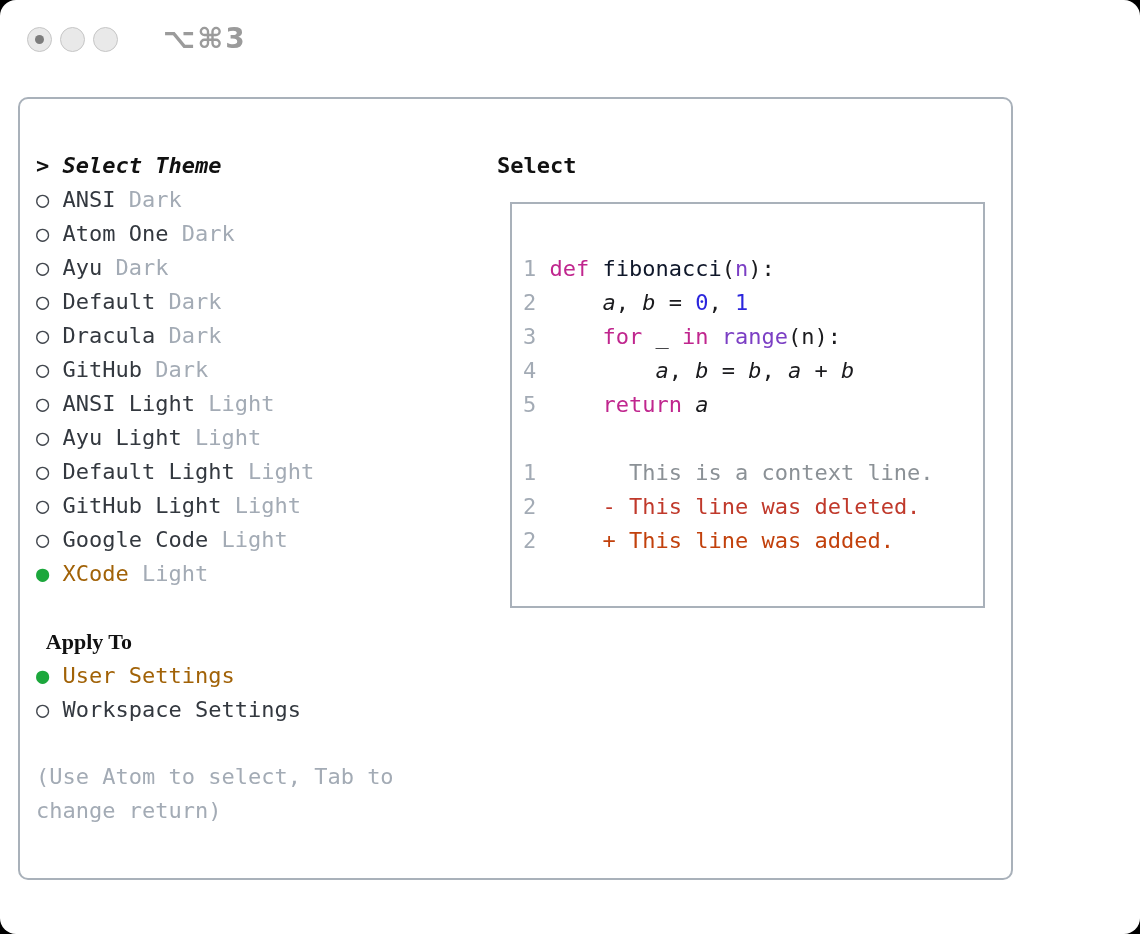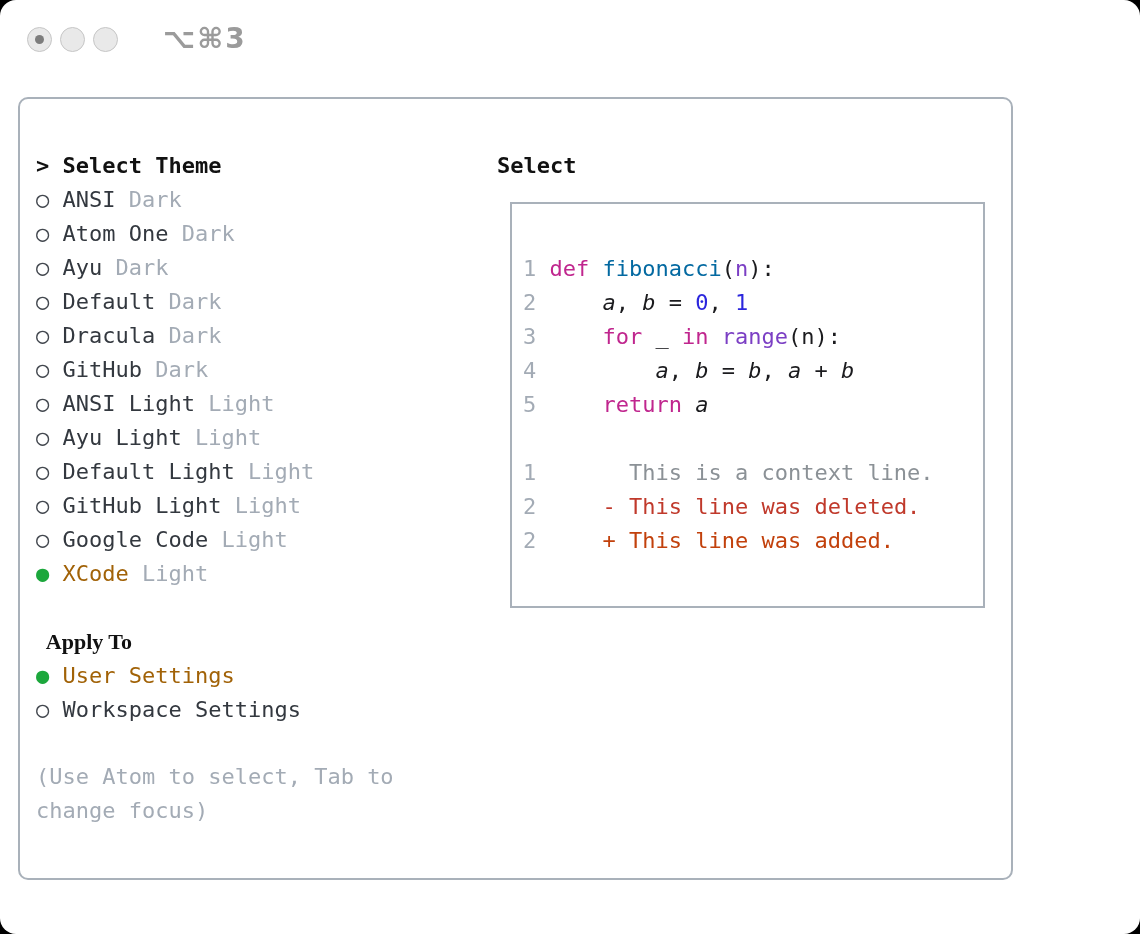--- a/index.html
+++ b/index.html
@@ -43,21 +43,21 @@
   }
   
   .theme-list{
     position:absolute;left:36px;top:149px;
     font-size:22px;line-height:34px;
     white-space:pre;color:#33383f;
   }
   .row{height:34px;}
   .row .marker{color:#43484f;}
   .row.header .marker{color:#111;font-weight:bold;}
-  .row.header .name{font-weight:bold;color:#111;}
+  .row.header .name{font-weight:bold;color:#111;font-style:italic;}
   .row.selected .marker{color:#1ca73c;}
   .row.selected .name{color:#a16207;}
   .row .variant{color:#a3abb5;}
   .row.section-title{font-weight:bold;color:#111;font-family:Liberation Serif, serif;}
   .help{
     position:absolute;left:36px;top:760px;
     font-size:22px;line-height:34px;
     color:#a3abb5;white-space:pre;
   }
   
@@ -71,21 +71,21 @@
     border:2px solid #a9b1ba;box-sizing:border-box;
     background:#fff;overflow:hidden;
   }
   .code{
     position:absolute;left:11px;top:48px;
     font-size:22px;line-height:34px;white-space:pre;
   }
   .code .line{height:34px;}
   .code .lineno{color:#a3abb5;}
   .tok-kw{color:#c0268e;}
-  .tok-fn{color:#0369a1;}
+  .tok-fn{color:#0f172a;}
   .tok-ty{color:#7b3fc4;}
   .tok-nu{color:#2b26dd;}
   .tok-pl{color:#1b1b1e;}
   .tok-ctx{color:#8b9196;}
   .tok-del{color:#c0392b;}
   .tok-add{color:#c2410c;}
   .ital{font-style:italic;}
 </style>
 </head>
 <body>
@@ -98,21 +98,21 @@
       </div>
     <div class="tl"></div>
     <div class="tl"></div>
   </div>
   <div class="hotkey">⌥⌘3</div>
 
   <div class="panel"></div>
 
   <div class="theme-list" id="theme-list"><div class="row header"><span class="marker ">&gt;</span><span> </span><span class="name">Select Theme</span></div><div class="row "><span class="marker ">○</span><span> </span><span class="name">ANSI</span><span> </span><span class="variant">Dark</span></div><div class="row "><span class="marker ">○</span><span> </span><span class="name">Atom One</span><span> </span><span class="variant">Dark</span></div><div class="row "><span class="marker ">○</span><span> </span><span class="name">Ayu</span><span> </span><span class="variant">Dark</span></div><div class="row "><span class="marker ">○</span><span> </span><span class="name">Default</span><span> </span><span class="variant">Dark</span></div><div class="row "><span class="marker ">○</span><span> </span><span class="name">Dracula</span><span> </span><span class="variant">Dark</span></div><div class="row "><span class="marker ">○</span><span> </span><span class="name">GitHub</span><span> </span><span class="variant">Dark</span></div><div class="row "><span class="marker ">○</span><span> </span><span class="name">ANSI Light</span><span> </span><span class="variant">Light</span></div><div class="row "><span class="marker ">○</span><span> </span><span class="name">Ayu Light</span><span> </span><span class="variant">Light</span></div><div class="row "><span class="marker ">○</span><span> </span><span class="name">Default Light</span><span> </span><span class="variant">Light</span></div><div class="row "><span class="marker ">○</span><span> </span><span class="name">GitHub Light</span><span> </span><span class="variant">Light</span></div><div class="row "><span class="marker ">○</span><span> </span><span class="name">Google Code</span><span> </span><span class="variant">Light</span></div><div class="row selected"><span class="marker ">●</span><span> </span><span class="name">XCode</span><span> </span><span class="variant">Light</span></div><div class="row "><span class="marker blank"> </span><span> </span><span class="name"></span></div><div class="row section-title"><span class="marker blank"> </span><span> </span><span class="name">Apply To</span></div><div class="row selected"><span class="marker ">●</span><span> </span><span class="name">User Settings</span></div><div class="row "><span class="marker ">○</span><span> </span><span class="name">Workspace Settings</span></div></div>
 
-  <div class="help" id="help-text"><div>(Use Atom to select, Tab to</div><div>change focus)</div></div>
+  <div class="help" id="help-text"><div>(Use Atom to select, Tab to</div><div>change return)</div></div>
 
   <div class="preview-label">Select</div>
 
   <div class="preview-box">
     <div class="code" id="code"><div class="line"><span class="lineno">1</span><span class="tok-pl"> </span><span class="tok-kw">def</span><span class="tok-pl"> </span><span class="tok-fn">fibonacci</span><span class="tok-pl">(</span><span class="tok-ty">n</span><span class="tok-pl">):</span></div><div class="line"><span class="lineno">2</span><span class="tok-pl">     </span><span class="tok-pl ital">a</span><span class="tok-pl">, </span><span class="tok-pl ital">b</span><span class="tok-pl"> = </span><span class="tok-nu">0</span><span class="tok-pl">, </span><span class="tok-nu">1</span></div><div class="line"><span class="lineno">3</span><span class="tok-pl">     </span><span class="tok-kw">for</span><span class="tok-pl"> _ </span><span class="tok-kw">in</span><span class="tok-pl"> </span><span class="tok-ty">range</span><span class="tok-pl">(n):</span></div><div class="line"><span class="lineno">4</span><span class="tok-pl">         </span><span class="tok-pl ital">a</span><span class="tok-pl">, </span><span class="tok-pl ital">b</span><span class="tok-pl"> = </span><span class="tok-pl ital">b</span><span class="tok-pl">, </span><span class="tok-pl ital">a</span><span class="tok-pl"> + </span><span class="tok-pl ital">b</span></div><div class="line"><span class="lineno">5</span><span class="tok-pl">     </span><span class="tok-kw">return</span><span class="tok-pl"> </span><span class="tok-pl ital">a</span></div><div class="line"><span class="lineno"></span></div><div class="line"><span class="lineno">1</span><span class="tok-ctx">       This is a context line.</span></div><div class="line"><span class="lineno">2</span><span class="tok-pl">     </span><span class="tok-del">- This line was deleted.</span></div><div class="line"><span class="lineno">2</span><span class="tok-pl">     </span><span class="tok-add">+ This line was added.</span></div></div>
   </div>
 
 </div>
 
 </body></html>

